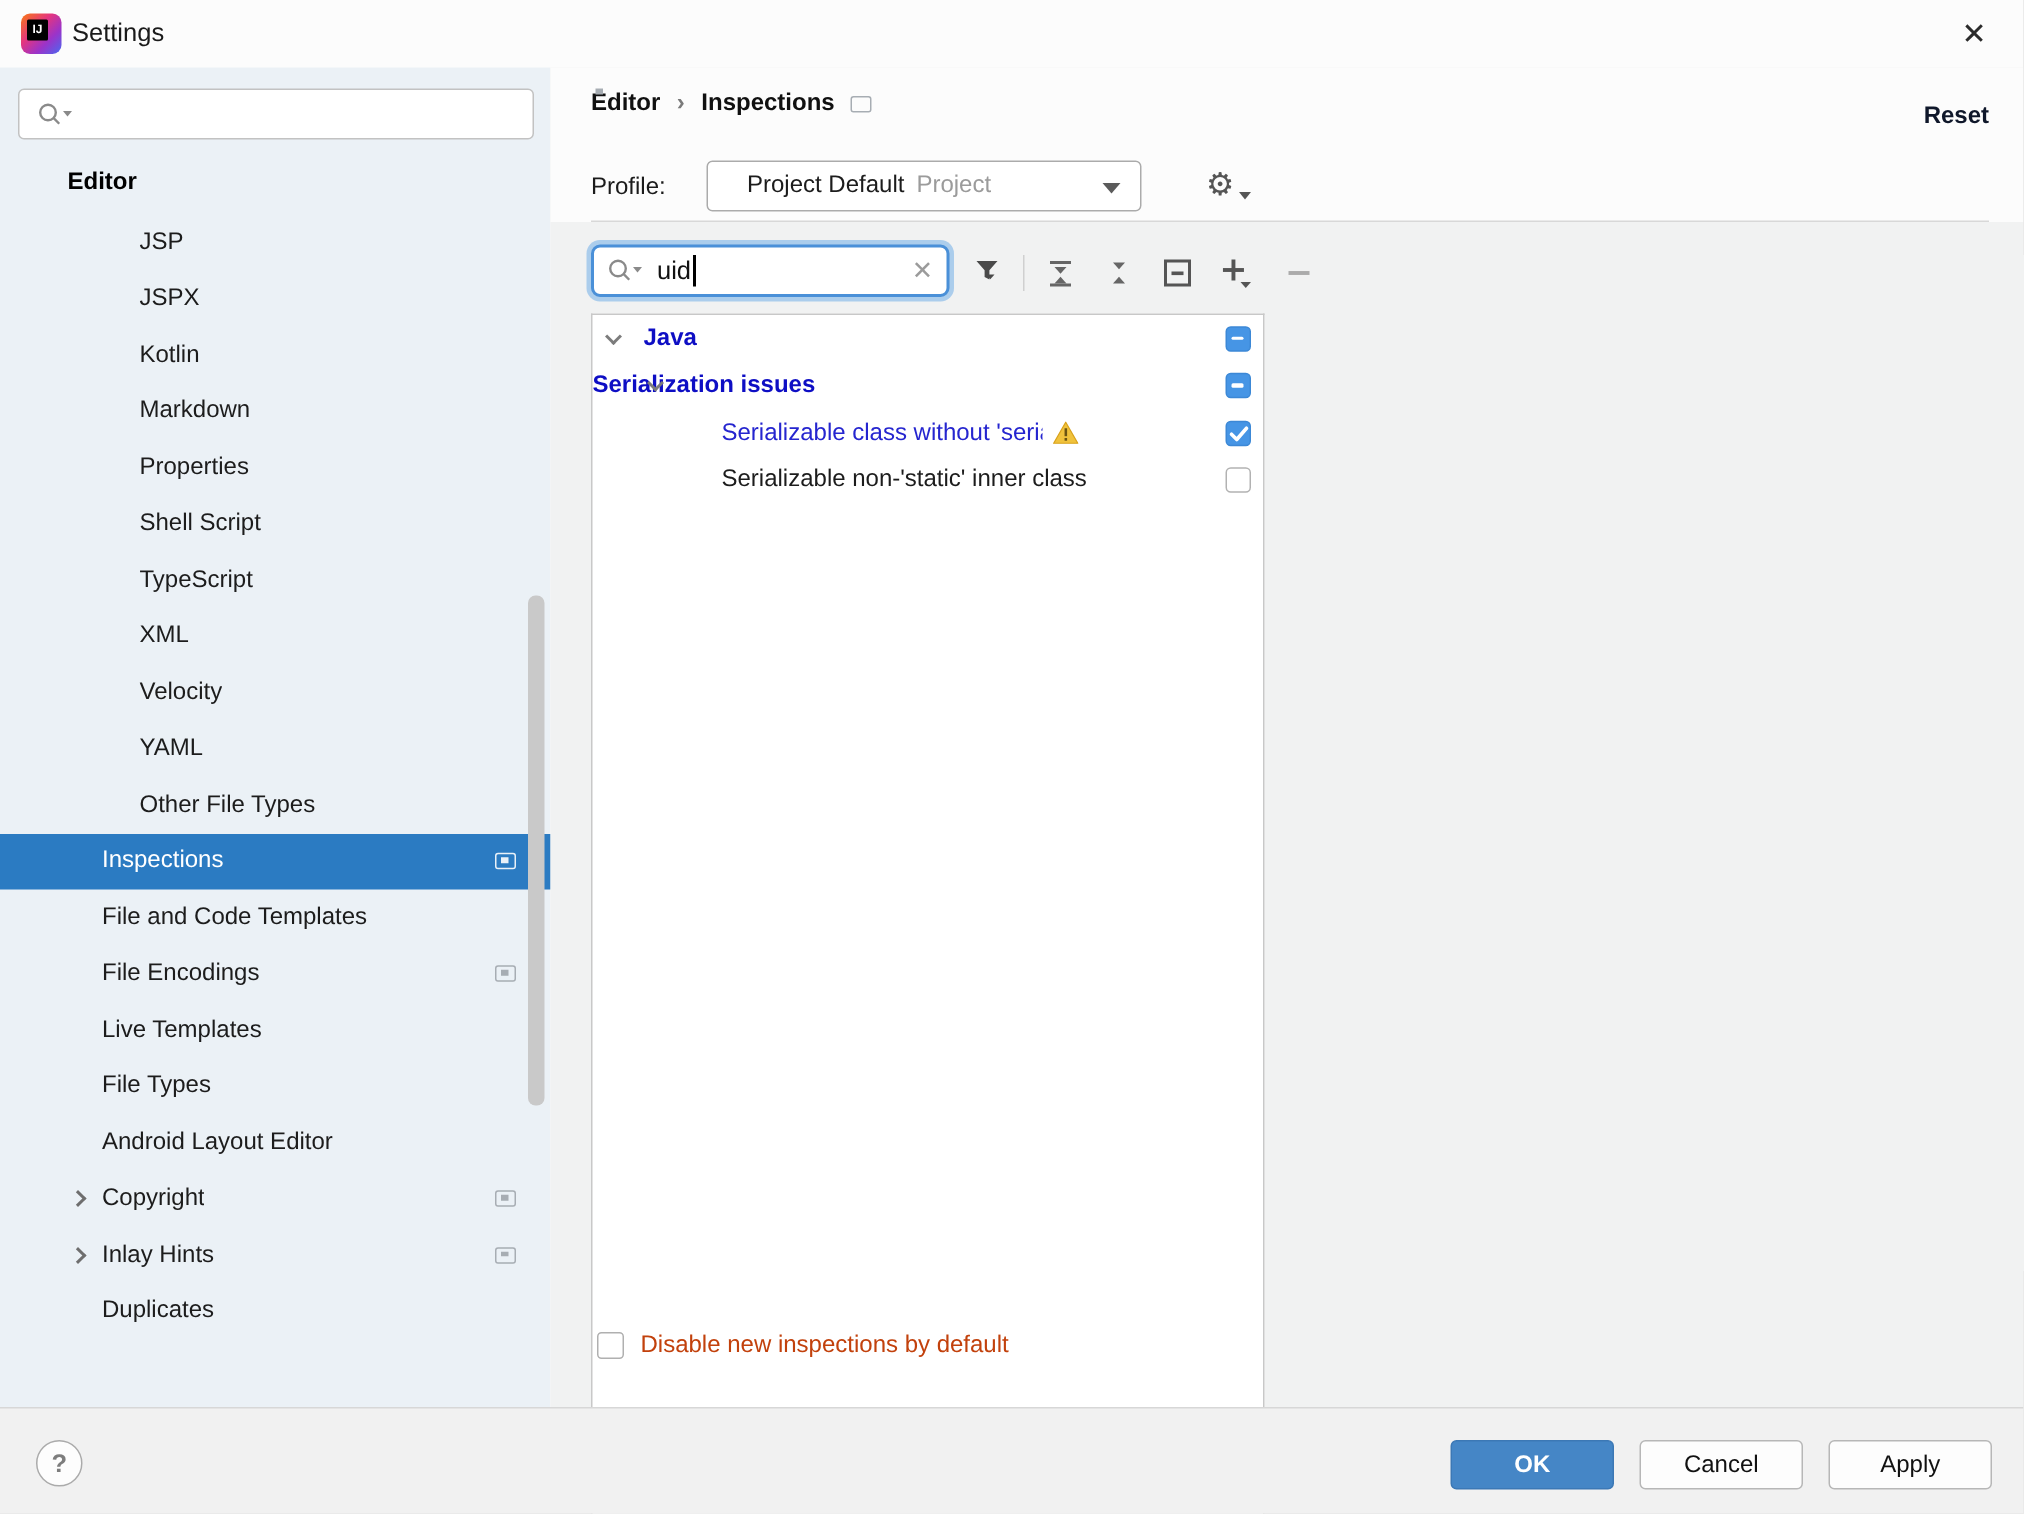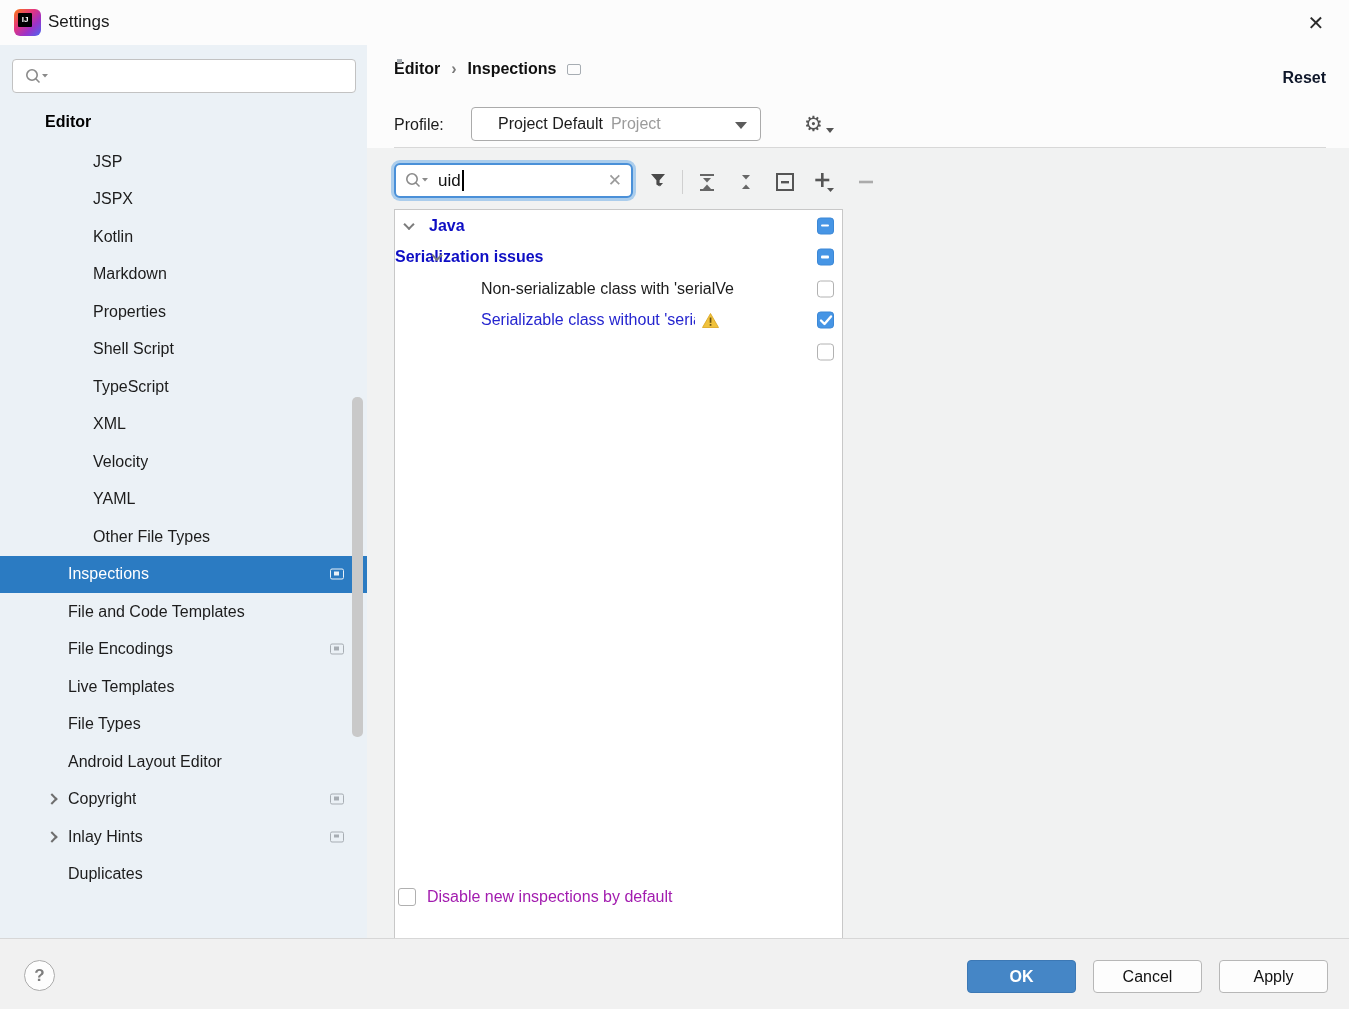--- a/index.html
+++ b/index.html
@@ -88,21 +88,21 @@
     border-radius:3.5px; cursor:pointer; }
   .cb-off { background:#fff; border:1.5px solid #b2b2b2; }
   .cb-on,.cb-ind { background:#4695e5; border:1.5px solid #3c88d6; }
   .cb-ind::after { content:""; position:absolute; left:3px; top:6px; width:8px; height:2.5px;
     background:#fff; border-radius:1px; }
   .cb-on svg { position:absolute; left:1px; top:2px; }
   .warn { display:inline-block; margin-left:7px; }
   
   .disable-row { position:absolute; left:31px; top:843px; display:flex; align-items:center; gap:11px; }
   .plaincb { width:18px; height:18px; background:#fff; border:1.5px solid #b0b0b0; border-radius:3px; cursor:pointer; }
-  .disable-label { font-size:16px; color:#a21caf; }
+  .disable-label { font-size:16px; color:#c2410c; }
   
   .bottombar { position:absolute; left:0; top:938px; width:1349px; height:71px; background:#f1f1f1;
     border-top:1px solid #d7d7d7; }
   .help-circle { position:absolute; left:24px; top:21px; width:31px; height:31px; border-radius:50%;
     border:1.5px solid #ababab; background:#fdfdfd; color:#7d7d7d; font-weight:bold; font-size:17px;
     text-align:center; line-height:29px; cursor:pointer; }
   .btn { position:absolute; top:21px; width:109px; height:33px; border-radius:4px; font-size:16px;
     text-align:center; line-height:31px; cursor:pointer; }
   .btn-ok { left:967px; background:#4586c6; border:1px solid #3c78b5; color:#fff; font-weight:bold; }
   .btn-plain { background:#fdfdfd; border:1px solid #b7b7b7; color:#111; }
@@ -291,39 +291,36 @@
         <span class="tchev" style="left:10px;"></span>
         <span class="tlabel grp" style="padding-left:34px;">Java</span>
         <span class="cbox cb-ind"></span>
       </div>
       <div class="trow">
         <span class="tchev" style="left:38px;"></span>
         <span class="tlabel grp" style="">Serialization issues</span>
         <span class="cbox cb-ind"></span>
       </div>
       <div class="trow">
-        <span class="tlabel" style="padding-left:86px; max-width:390px;">Non-serializable class with 'serialVe</span>
-        <span class="cbox cb-off"></span>
-      </div>
-      <div class="trow">
         <span class="tlabel lnk" style="padding-left:86px; max-width:300px;">Serializable class without 'serialVer</span>
         <span class="warn">
           <svg width="17" height="15" viewBox="0 0 17 15">
             <path d="M8.5 0.5 L16.5 14.5 L0.5 14.5 Z" fill="#f0c23c" stroke="#d9a21b" stroke-width="0.8"></path>
             <rect x="7.7" y="4.5" width="1.7" height="5.3" fill="#6b5412"></rect>
             <rect x="7.7" y="11" width="1.7" height="1.8" fill="#6b5412"></rect>
           </svg>
         </span>
         <span class="cbox cb-on">
           <svg width="14" height="12" viewBox="0 0 14 12">
             <path d="M2 6 L5.5 9.5 L12 2" fill="none" stroke="#fff" stroke-width="2.4" stroke-linecap="round" stroke-linejoin="round"></path>
           </svg>
         </span>
       </div>
       <div class="trow">
+        <span class="tlabel" style="padding-left:86px; max-width:390px;">Serializable non-'static' inner class</span>
         <span class="cbox cb-off"></span>
       </div>
     </div>
 
     <div class="disable-row">
       <span class="plaincb"></span>
       <span class="disable-label">Disable new inspections by default</span>
     </div>
   </div>
 

